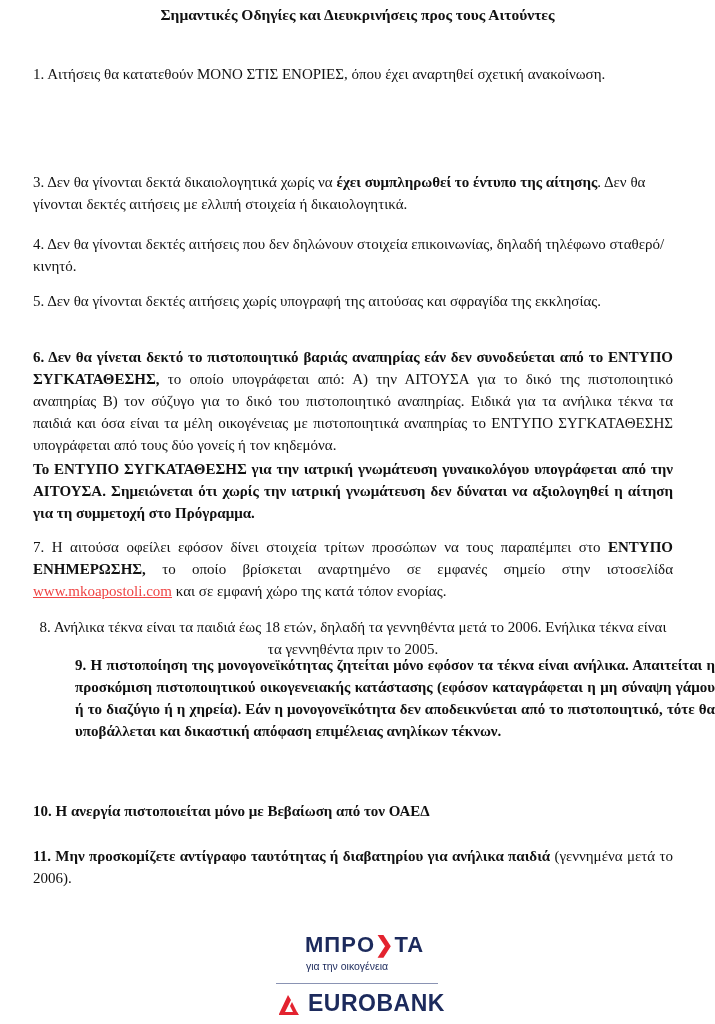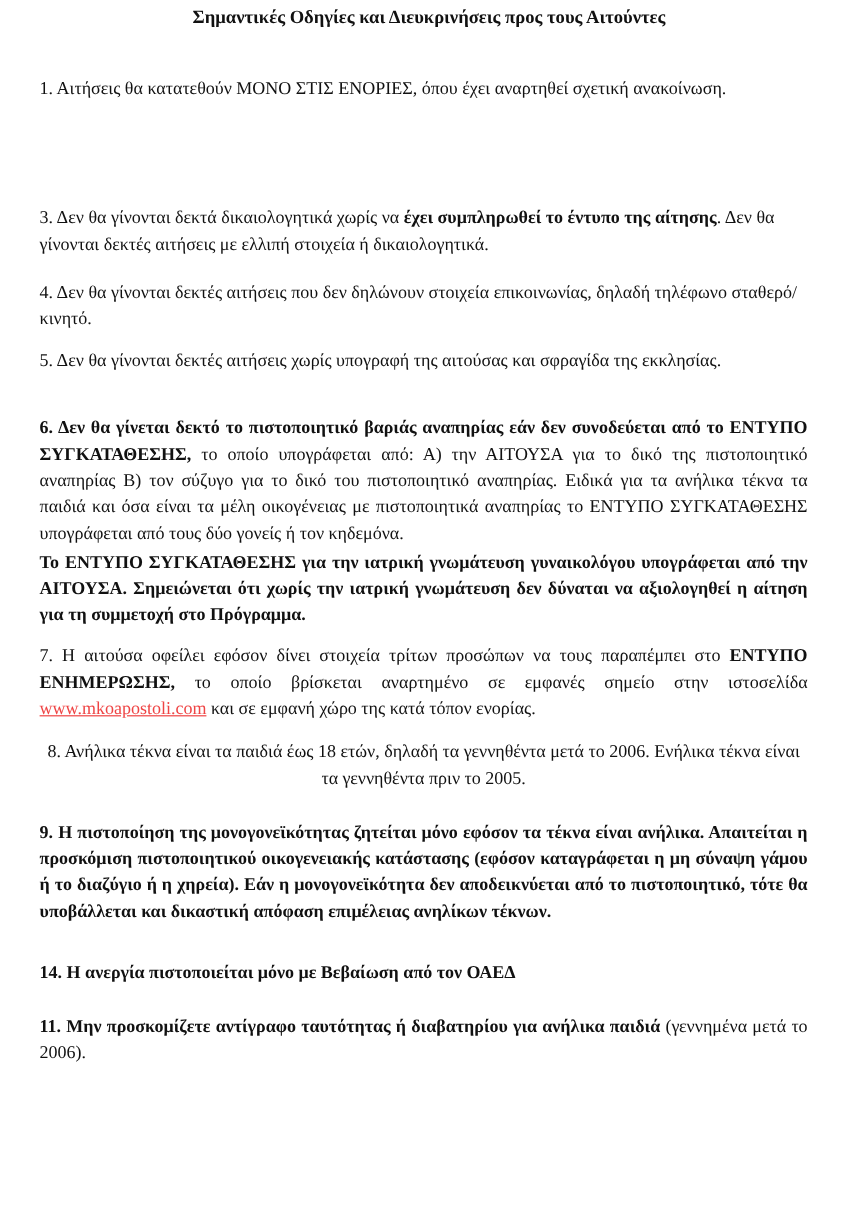--- a/index.html
+++ b/index.html
@@ -67,24 +67,34 @@
   <div class="para justify" style="top:458px;">
     <span class="b">Το ΕΝΤΥΠΟ ΣΥΓΚΑΤΑΘΕΣΗΣ για την ιατρική γνωμάτευση γυναικολόγου υπογράφεται από την  ΑΙΤΟΥΣΑ. </span><span class="b u">Σημειώνεται ότι χωρίς την ιατρική γνωμάτευση δεν δύναται να αξιολογηθεί η αίτηση για τη συμμετοχή στο Πρόγραμμα.</span>
   </div>
 
   <div class="para justify" style="top:536px;">
     <span>7. Η αιτούσα οφείλει εφόσον δίνει στοιχεία τρίτων προσώπων να τους παραπέμπει στο </span><span class="b">ΕΝΤΥΠΟ ΕΝΗΜΕΡΩΣΗΣ,</span><span> το οποίο βρίσκεται αναρτημένο σε εμφανές σημείο στην ιστοσελίδα </span><a class="link">www.mkoapostoli.com</a><span> και σε εμφανή χώρο της κατά τόπον ενορίας.</span>
   </div>
 
   <div class="para" style="top:616px;text-align:center;">8. Ανήλικα τέκνα είναι τα παιδιά έως 18 ετών, δηλαδή τα γεννηθέντα μετά το 2006. Ενήλικα τέκνα είναι τα γεννηθέντα πριν το 2005.</div>
 
-  <div class="para justify b" style="top:683px;">9. Η πιστοποίηση της μονογονεϊκότητας ζητείται μόνο εφόσον τα τέκνα είναι ανήλικα. Απαιτείται η προσκόμιση πιστοποιητικού οικογενειακής κατάστασης (εφόσον καταγράφεται η μη σύναψη γάμου ή το διαζύγιο ή η χηρεία). Εάν η μονογονεϊκότητα δεν αποδεικνύεται από το πιστοποιητικό, τότε θα υποβάλλεται και δικαστική απόφαση επιμέλειας ανηλίκων τέκνων.</div>
+  <div class="para justify b" style="top:654px;margin-left:42px;">9. Η πιστοποίηση της μονογονεϊκότητας ζητείται μόνο εφόσον τα τέκνα είναι ανήλικα. Απαιτείται η προσκόμιση πιστοποιητικού οικογενειακής κατάστασης (εφόσον καταγράφεται η μη σύναψη γάμου ή το διαζύγιο ή η χηρεία). Εάν η μονογονεϊκότητα δεν αποδεικνύεται από το πιστοποιητικό, τότε θα υποβάλλεται και δικαστική απόφαση επιμέλειας ανηλίκων τέκνων.</div>
 
   <div class="para" style="top:800px;">
-    <span class="b">14. Η ανεργία πιστοποιείται μόνο με </span><span class="b u">Βεβαίωση από τον ΟΑΕΔ</span>
+    <span class="b">10. Η ανεργία πιστοποιείται μόνο με </span><span class="b u">Βεβαίωση από τον ΟΑΕΔ</span>
   </div>
 
   <div class="para justify" style="top:845px;">
     <span class="b">11. Μην προσκομίζετε αντίγραφο ταυτότητας ή διαβατηρίου για ανήλικα παιδιά</span><span> (γεννημένα μετά το 2006).</span>
   </div>
 
+  <div class="logo">
+    <div class="mprosta"><span>ΜΠΡΟ</span><span class="arrow">❯</span><span>ΤΑ</span></div>
+    <div class="family">για την οικογένεια</div>
+    <div class="divider"></div>
+    <svg class="eb-icon" viewBox="0 0 24 24">
+      <path d="M3 22 L12 3 L15 8 L9 20 L21 20 L23 23 L3 23 Z" fill="#e3232f"></path>
+      <path d="M16 10 L22 22 L18 22 L14 14 Z" fill="#e3232f"></path>
+    </svg>
+    <div class="eurobank">EUROBANK</div>
+  </div>
 
 </div>
 
 </body></html>

